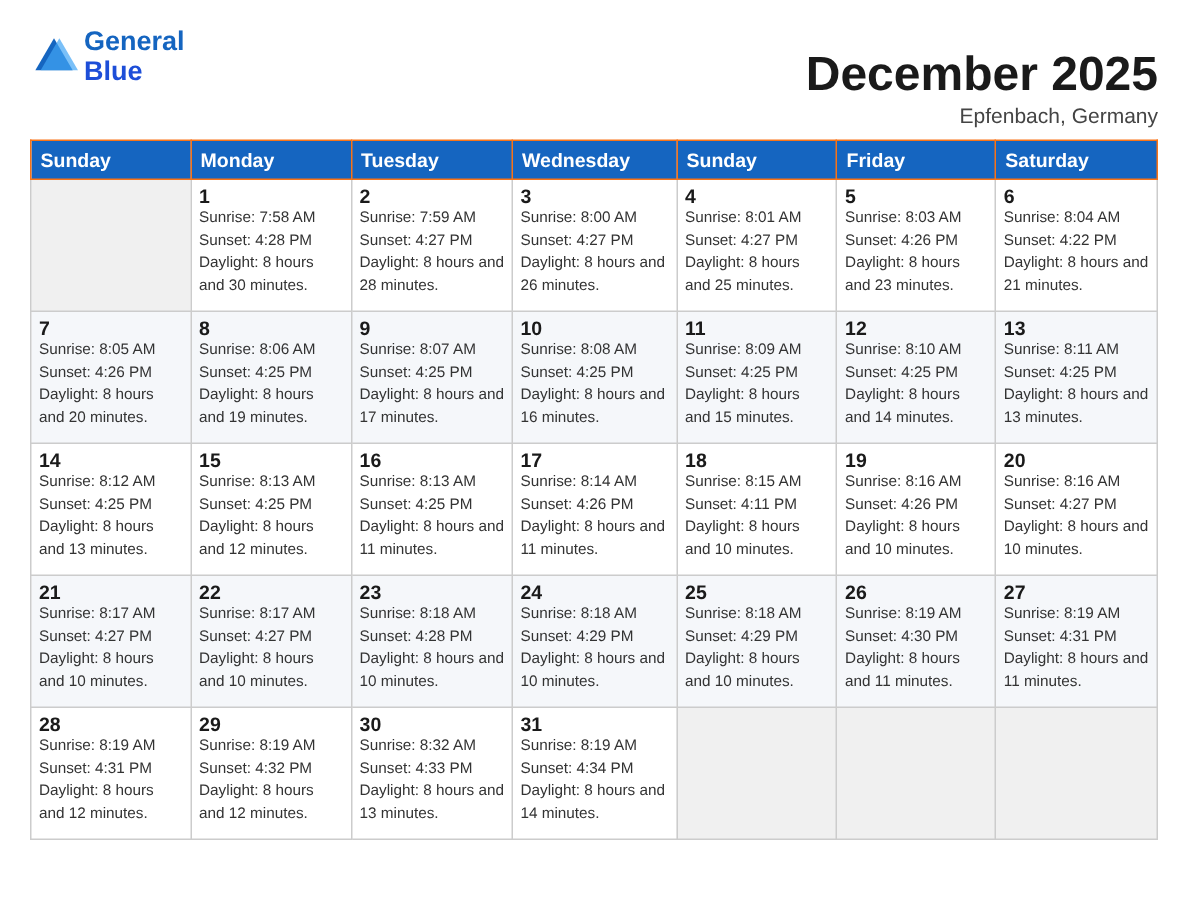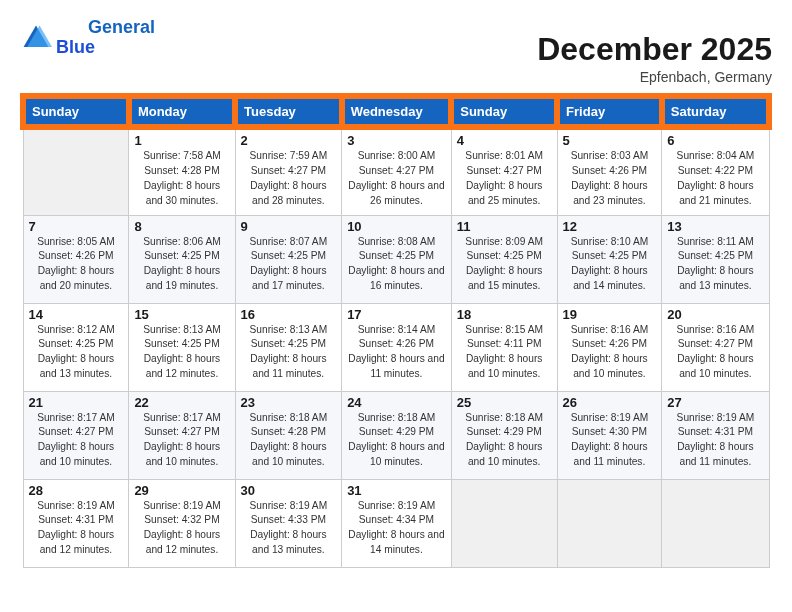--- a/index.html
+++ b/index.html
@@ -28,21 +28,20 @@
       gap: 4px;
     }
     .logo-text {
       font-size: 18px;
       font-weight: bold;
       color: #1a1a1a;
       line-height: 1.1;
     }
     .logo-text span {
       color: #1565c0;
-      margin-left: 32px;
     }
     .logo-icon {
       width: 32px;
       height: 32px;
     }
     .title-block {
       text-align: right;
     }
     .month-title {
       font-size: 32px;
@@ -61,21 +60,21 @@
       border-collapse: collapse;
       border: 1px solid #ccc;
     }
     .calendar th {
       background: #1565c0;
       color: #fff;
       font-size: 13px;
       font-weight: bold;
       padding: 5px 6px;
       text-align: left;
-      border: 6px solid #f97316;
+      border: 1px solid #f97316;
     }
     .calendar td {
       border: 1px solid #ccc;
       vertical-align: top;
       padding: 3px 5px;
       width: 113px;
       height: 88px;
       background: #fff;
     }
     .calendar tr:nth-child(even) td {
@@ -85,21 +84,20 @@
       font-size: 13px;
       font-weight: bold;
       color: #1a1a1a;
       display: block;
       margin-bottom: 1px;
     }
     .day-info {
       font-size: 10.2px;
       color: #333;
       line-height: 1.45;
-      text-align: center;
     }
     .empty-cell {
       background: #f0f0f0 !important;
     }
   </style>
 </head>
 <body>
 
 <div class="page">
   <div class="header">
@@ -340,21 +338,21 @@
           </td>
           <td>
             <span class="day-num">29</span>
             <div class="day-info">Sunrise: 8:19 AM
 Sunset: 4:32 PM
 Daylight: 8 hours
 and 12 minutes.</div>
           </td>
           <td>
             <span class="day-num">30</span>
-            <div class="day-info">Sunrise: 8:19 AM
+            <div class="day-info">Sunrise: 8:32 AM
 Sunset: 4:33 PM
 Daylight: 8 hours
 and 13 minutes.</div>
           </td>
           <td>
             <span class="day-num">31</span>
             <div class="day-info">Sunrise: 8:19 AM
 Sunset: 4:34 PM
 Daylight: 8 hours
 and 14 minutes.</div>

